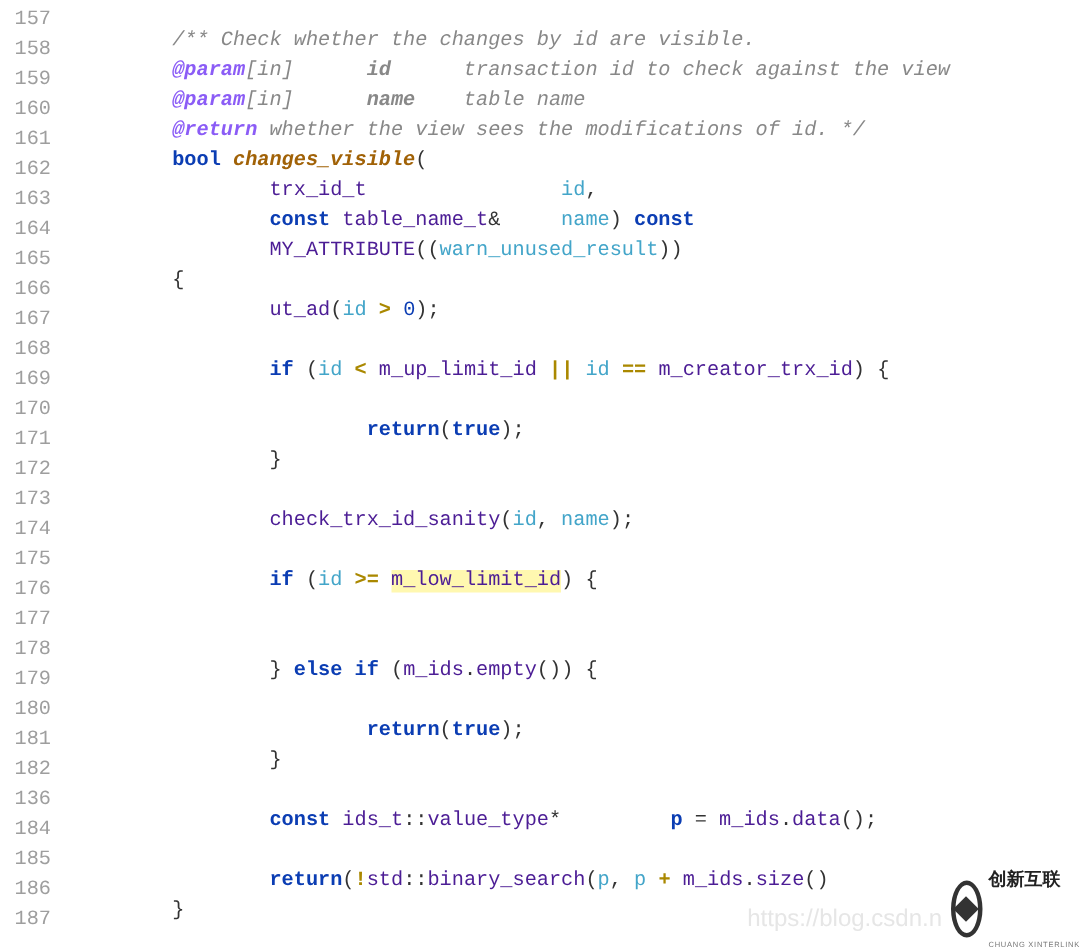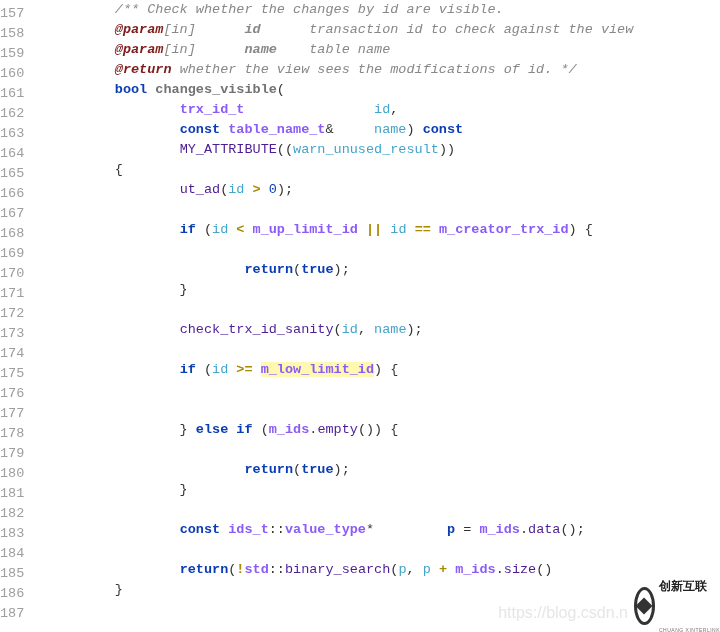--- a/index.html
+++ b/index.html
@@ -15,48 +15,49 @@
   }
   .editor {
     display: flex;
     width: 100%;
     height: 100%;
   }
   .gutter {
     width: 42px;
     flex-shrink: 0;
     padding-top: 4px;
+    text-align: right;
     color: #9e9e9e;
     background: #ffffff;
     user-select: none;
   }
   .gutter .ln {
     height: 20px;
     line-height: 20px;
     padding-right: 8px;
   }
   .code {
     flex: 1;
-    padding-top: 0;
+    padding-top: 18px;
     padding-left: 8px;
     overflow: hidden;
   }
   .row {
     height: 20px;
     line-height: 20px;
     white-space: pre;
   }
   .cm  { color: #888888; font-style: italic; }             
   .cmb { color: #888888; font-style: italic; font-weight: bold; } 
-  .cmt { color: #7f1d1d; font-style: italic; font-weight: bold; } 
+  .cmt { color: #8b5cf6; font-style: italic; font-weight: bold; } 
   .kw  { color: #0b3db3; font-weight: bold; }               
-  .ty  { color: #8b5cf6; font-weight: bold; }               
+  .ty  { color: #4c1d95; font-weight: normal; }               
   .id  { color: #43a5c9; }                                  
   .fn  { color: #4c1d95; }                                  
-  .fnb { color: #737373; font-weight: bold; }               
+  .fnb { color: #a16207; font-weight: bold; font-style: italic; }               
   .num { color: #0b3db3; }                                  
   .op  { color: #aa8800; font-weight: bold; }               
   .hl  { background: #fff8b0; }                             
   .pl  { color: #333333; }
   .watermark-text {
     position: absolute;
     right: 92px;
     bottom: 10px;
     color: #e6e6e6;
     font-family: Arial, sans-serif;
@@ -117,21 +118,21 @@
       <div class="ln">173</div>
       <div class="ln">174</div>
       <div class="ln">175</div>
       <div class="ln">176</div>
       <div class="ln">177</div>
       <div class="ln">178</div>
       <div class="ln">179</div>
       <div class="ln">180</div>
       <div class="ln">181</div>
       <div class="ln">182</div>
-      <div class="ln">183</div>
+      <div class="ln">136</div>
       <div class="ln">184</div>
       <div class="ln">185</div>
       <div class="ln">186</div>
       <div class="ln">187</div>
     </div>
   <div class="code" id="code">
       <div class="row"><span class="cm">        /** Check whether the changes by id are visible.</span></div>
       <div class="row"><span class="pl">        </span><span class="cmt">@param</span><span class="cm">[in]      </span><span class="cmb">id</span><span class="cm">      transaction id to check against the view</span></div>
       <div class="row"><span class="pl">        </span><span class="cmt">@param</span><span class="cm">[in]      </span><span class="cmb">name</span><span class="cm">    table name</span></div>
       <div class="row"><span class="pl">        </span><span class="cmt">@return</span><span class="cm"> whether the view sees the modifications of id. */</span></div>

